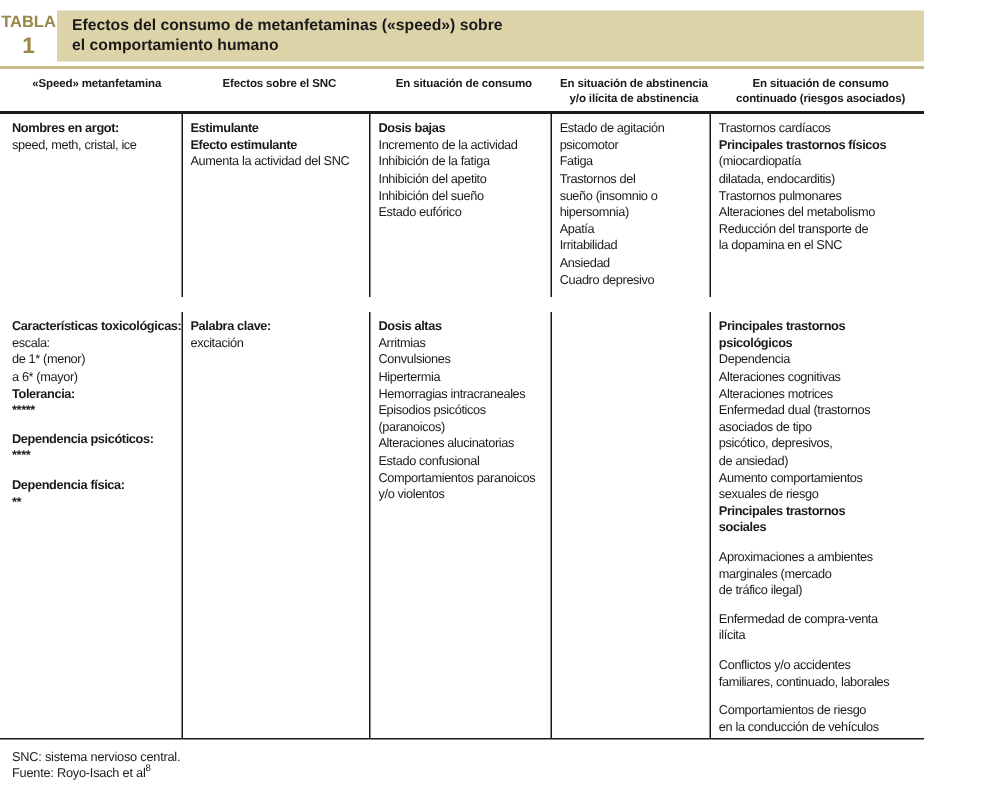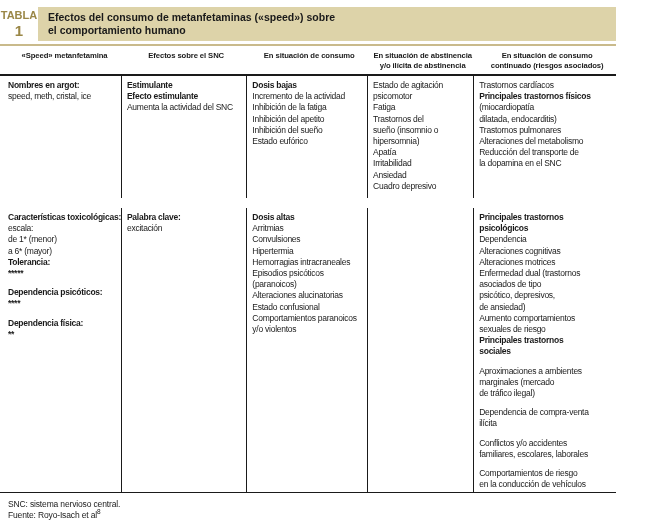--- a/index.html
+++ b/index.html
@@ -178,26 +178,26 @@
             <div class="ln">sexuales de riesgo</div>
             <div class="ln b">Principales trastornos</div>
             <div class="ln b">sociales</div>
           </div>
           <div class="block">
             <div class="ln">Aproximaciones a ambientes</div>
             <div class="ln">marginales (mercado</div>
             <div class="ln">de tráfico ilegal)</div>
           </div>
           <div class="block">
-            <div class="ln">Dependencia de compra-venta</div>
+            <div class="ln">Enfermedad de compra-venta</div>
             <div class="ln">ilícita</div>
           </div>
           <div class="block">
             <div class="ln">Conflictos y/o accidentes</div>
-            <div class="ln">familiares, escolares, laborales</div>
+            <div class="ln">familiares, continuado, laborales</div>
           </div>
           <div class="block">
             <div class="ln">Comportamientos de riesgo</div>
             <div class="ln">en la conducción de vehículos</div>
           </div>
         </div>
       </div>
     </div>
   <div class="bottom-rule"></div>
   <div class="footnotes">

